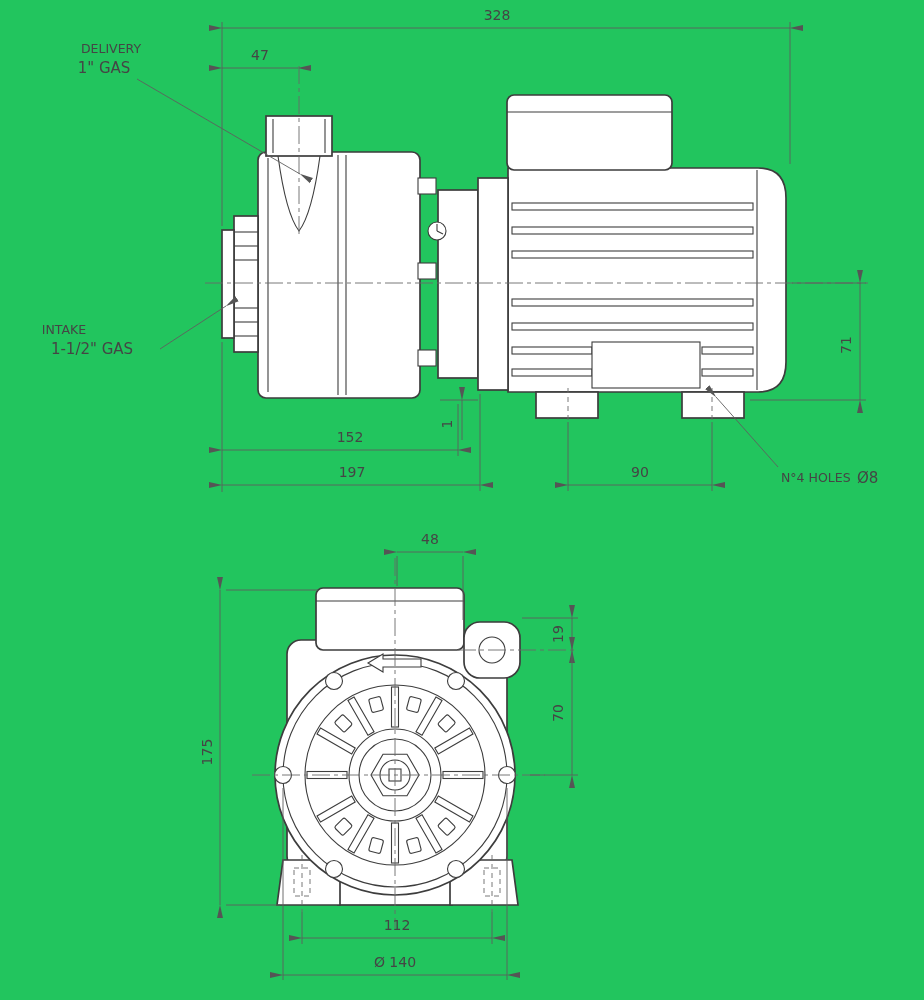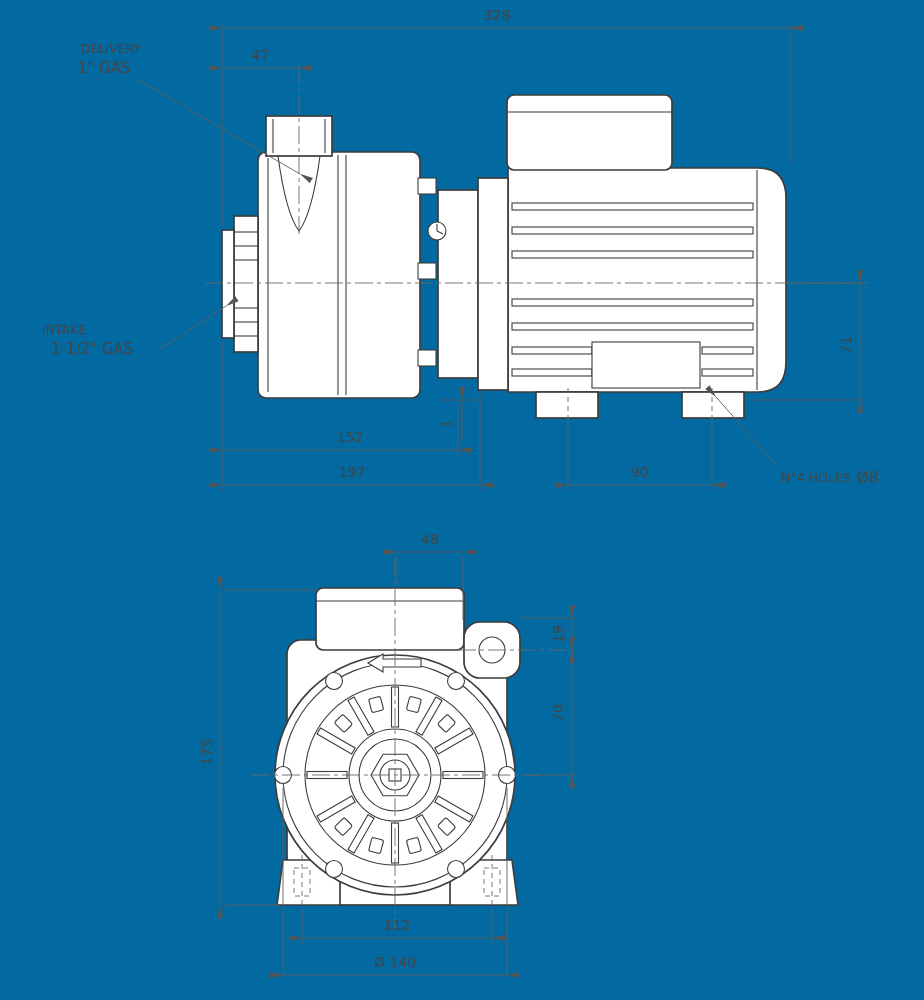--- a/index.html
+++ b/index.html
@@ -1,16 +1,16 @@
 <!DOCTYPE html>
 <html><head>
 <meta charset="utf-8">
 <style>
   html,body{margin:0;padding:0;background:#ffffff;}
-  .page{width:924px;height:1000px;position:relative;background:#0369a1;}
+  .page{width:924px;height:1000px;position:relative;background:#22c55e;}
   svg{display:block;}
   .obj{stroke:#3d3d3d;stroke-width:1.7;fill:#fff;}
   .objf{stroke:#3d3d3d;stroke-width:1.1;fill:#fff;}
   .obj2{stroke:#3d3d3d;stroke-width:1.1;fill:none;}
   .dim{stroke:#5f5f5f;stroke-width:.9;fill:none;}
   .cl{stroke:#6a6a6a;stroke-width:.9;fill:none;stroke-dasharray:18 4 4 4;}
   .hid{stroke:#6a6a6a;stroke-width:.9;fill:none;stroke-dasharray:5 4;}
   text{font-family:"DejaVu Sans","Liberation Sans",sans-serif;fill:#454545;}
   .t14{font-size:14px;}
   .t12{font-size:12.5px;}

